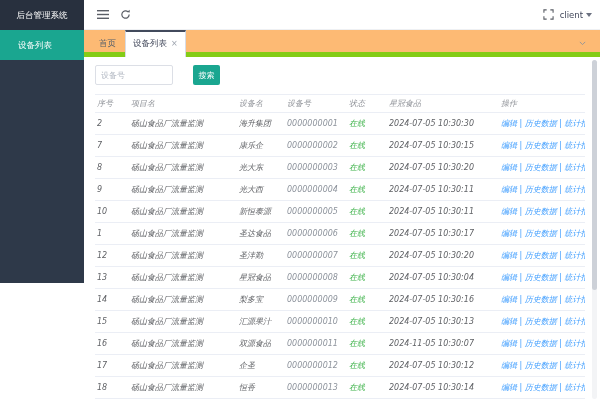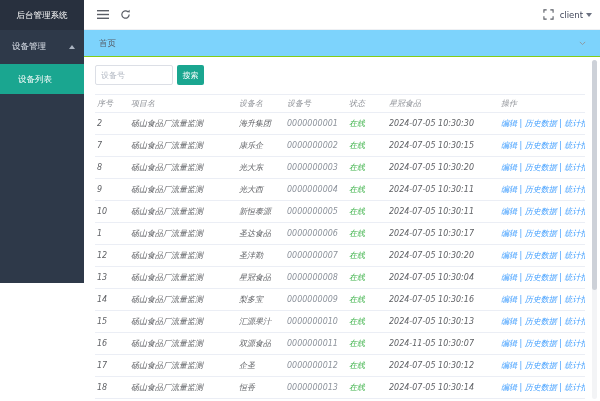--- a/index.html
+++ b/index.html
@@ -41,21 +41,21 @@
   .fullscreen { position:absolute; right:46px; top:9px; cursor:pointer; }
   .user {
     position:absolute; right:8px; top:0; height:30px; line-height:30px;
     font-size:8.5px; color:#42485b; cursor:pointer; display:flex; align-items:center; gap:3px;
   }
   .caret-down {
     width:0; height:0; border-left:3px solid transparent; border-right:3px solid transparent;
     border-top:4px solid #6b7180;
   }
 
-  .tabbar { position:relative; height:27px; background:#7dd3fc; border-bottom:1px solid #84cc16; }
+  .tabbar { position:relative; height:27px; background:#fdba74; border-bottom:5px solid #84cc16; }
   .tab-plain {
     position:absolute; left:15px; top:0; height:26px; line-height:26px;
     font-size:8.5px; color:#57606b; cursor:pointer;
   }
   .tab-active {
     position:absolute; left:41px; top:0; height:27px; line-height:23px;
     padding:0 7px; background:#fff; font-size:8.5px; color:#42485b; cursor:pointer;
     border-left:1px solid #d8dce5; border-right:1px solid #d8dce5;
     border-top:2px solid #424a5c;
   }
@@ -65,21 +65,21 @@
   .content { position:absolute; top:58px; left:0; right:0; bottom:0; background:#fff; }
 
   .search-row { padding:7px 0 0 11px; display:flex; align-items:center; }
   .search-input {
     width:78px; height:20px; border:1px solid #dcdfe6; border-radius:2px;
     font-size:8px; padding:0 5px; color:#606266; outline:none;
     font-family:"DejaVu Sans","Liberation Sans",sans-serif;
   }
   .search-input::placeholder { color:#b4bac4; }
   .search-btn {
-    margin-left:4px; width:27px; height:20px; border:none; border-radius:2px;
+    margin-left:20px; width:27px; height:20px; border:none; border-radius:2px;
     background:var(--accent,#1aa690); color:#fff; font-size:8px; cursor:pointer;
     font-family:"DejaVu Sans","Liberation Sans",sans-serif;
   }
 
   .table-wrap { margin:9px 11px 0 11px;font-style:italic; }
   table { width:490px; border-collapse:collapse; table-layout:fixed; }
   th {
     font-size:8px; color:#909399; font-weight:normal; text-align:left;
     height:18px; border-top:1px solid #ebeef5; border-bottom:1px solid #ebeef5;
     padding:0 2px; white-space:nowrap; overflow:hidden;
@@ -104,24 +104,20 @@
 
   svg { display:block; }
 </style>
 </head>
 <body>
 
 <div class="app">
 
   <aside class="sidebar">
     <div class="sidebar-title">后台管理系统</div>
-    <div class="menu-parent">
-      <span>设备管理</span>
-      <span class="caret-up"></span>
-    </div>
     <div class="submenu">
       <div class="submenu-item active">
         <span>设备列表</span>
       </div>
     </div>
   </aside>
 
   <div class="main">
 
     <div class="navbar">
@@ -148,20 +144,23 @@
       </span>
       <span class="user">
         <span>client</span>
         <span class="caret-down"></span>
       </span>
     </div>
 
     <div class="tabbar">
       <span class="tab-plain">
         <span>首页</span>
+      </span>
+      <span class="tab-active">
+        <span>设备列表</span><span class="tab-close">×</span>
       </span>
       <span class="tab-chevron">
         <svg width="9" height="9" viewBox="0 0 10 10">
             <path d="M2 3.2l3 3 3-3" stroke="#909399" stroke-width="1" fill="none"></path>
           </svg>
       </span>
     </div>
 
     <div class="content">
 

